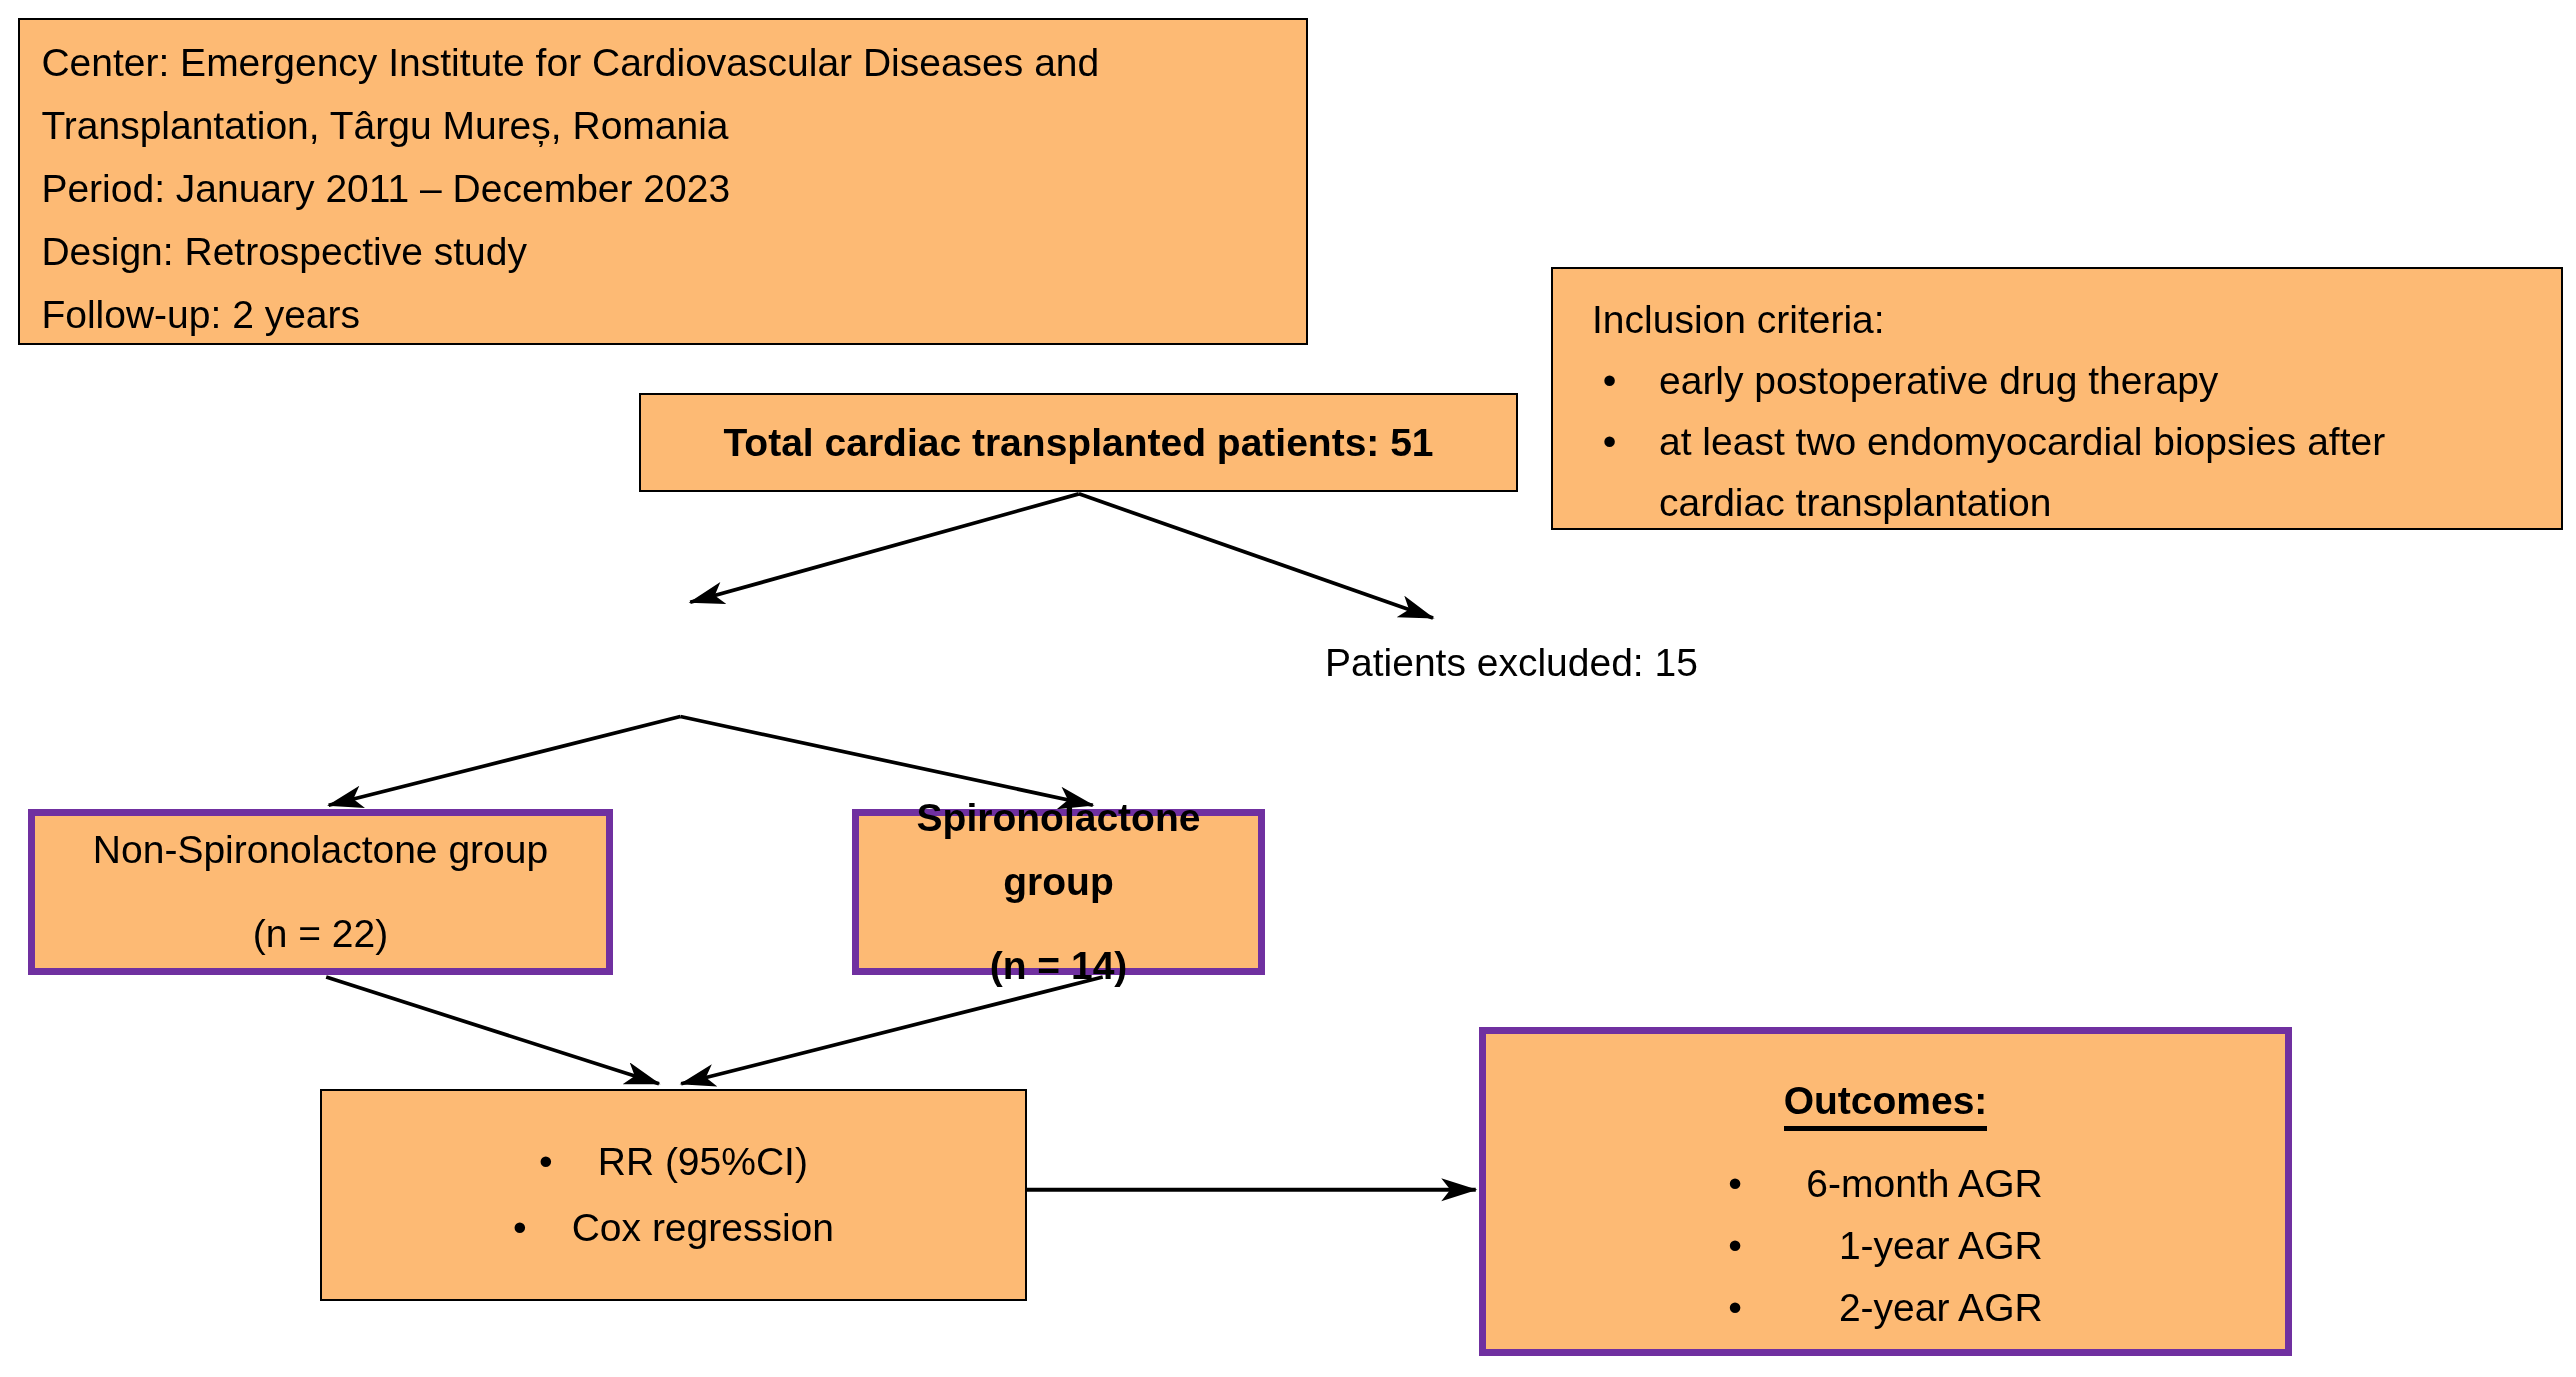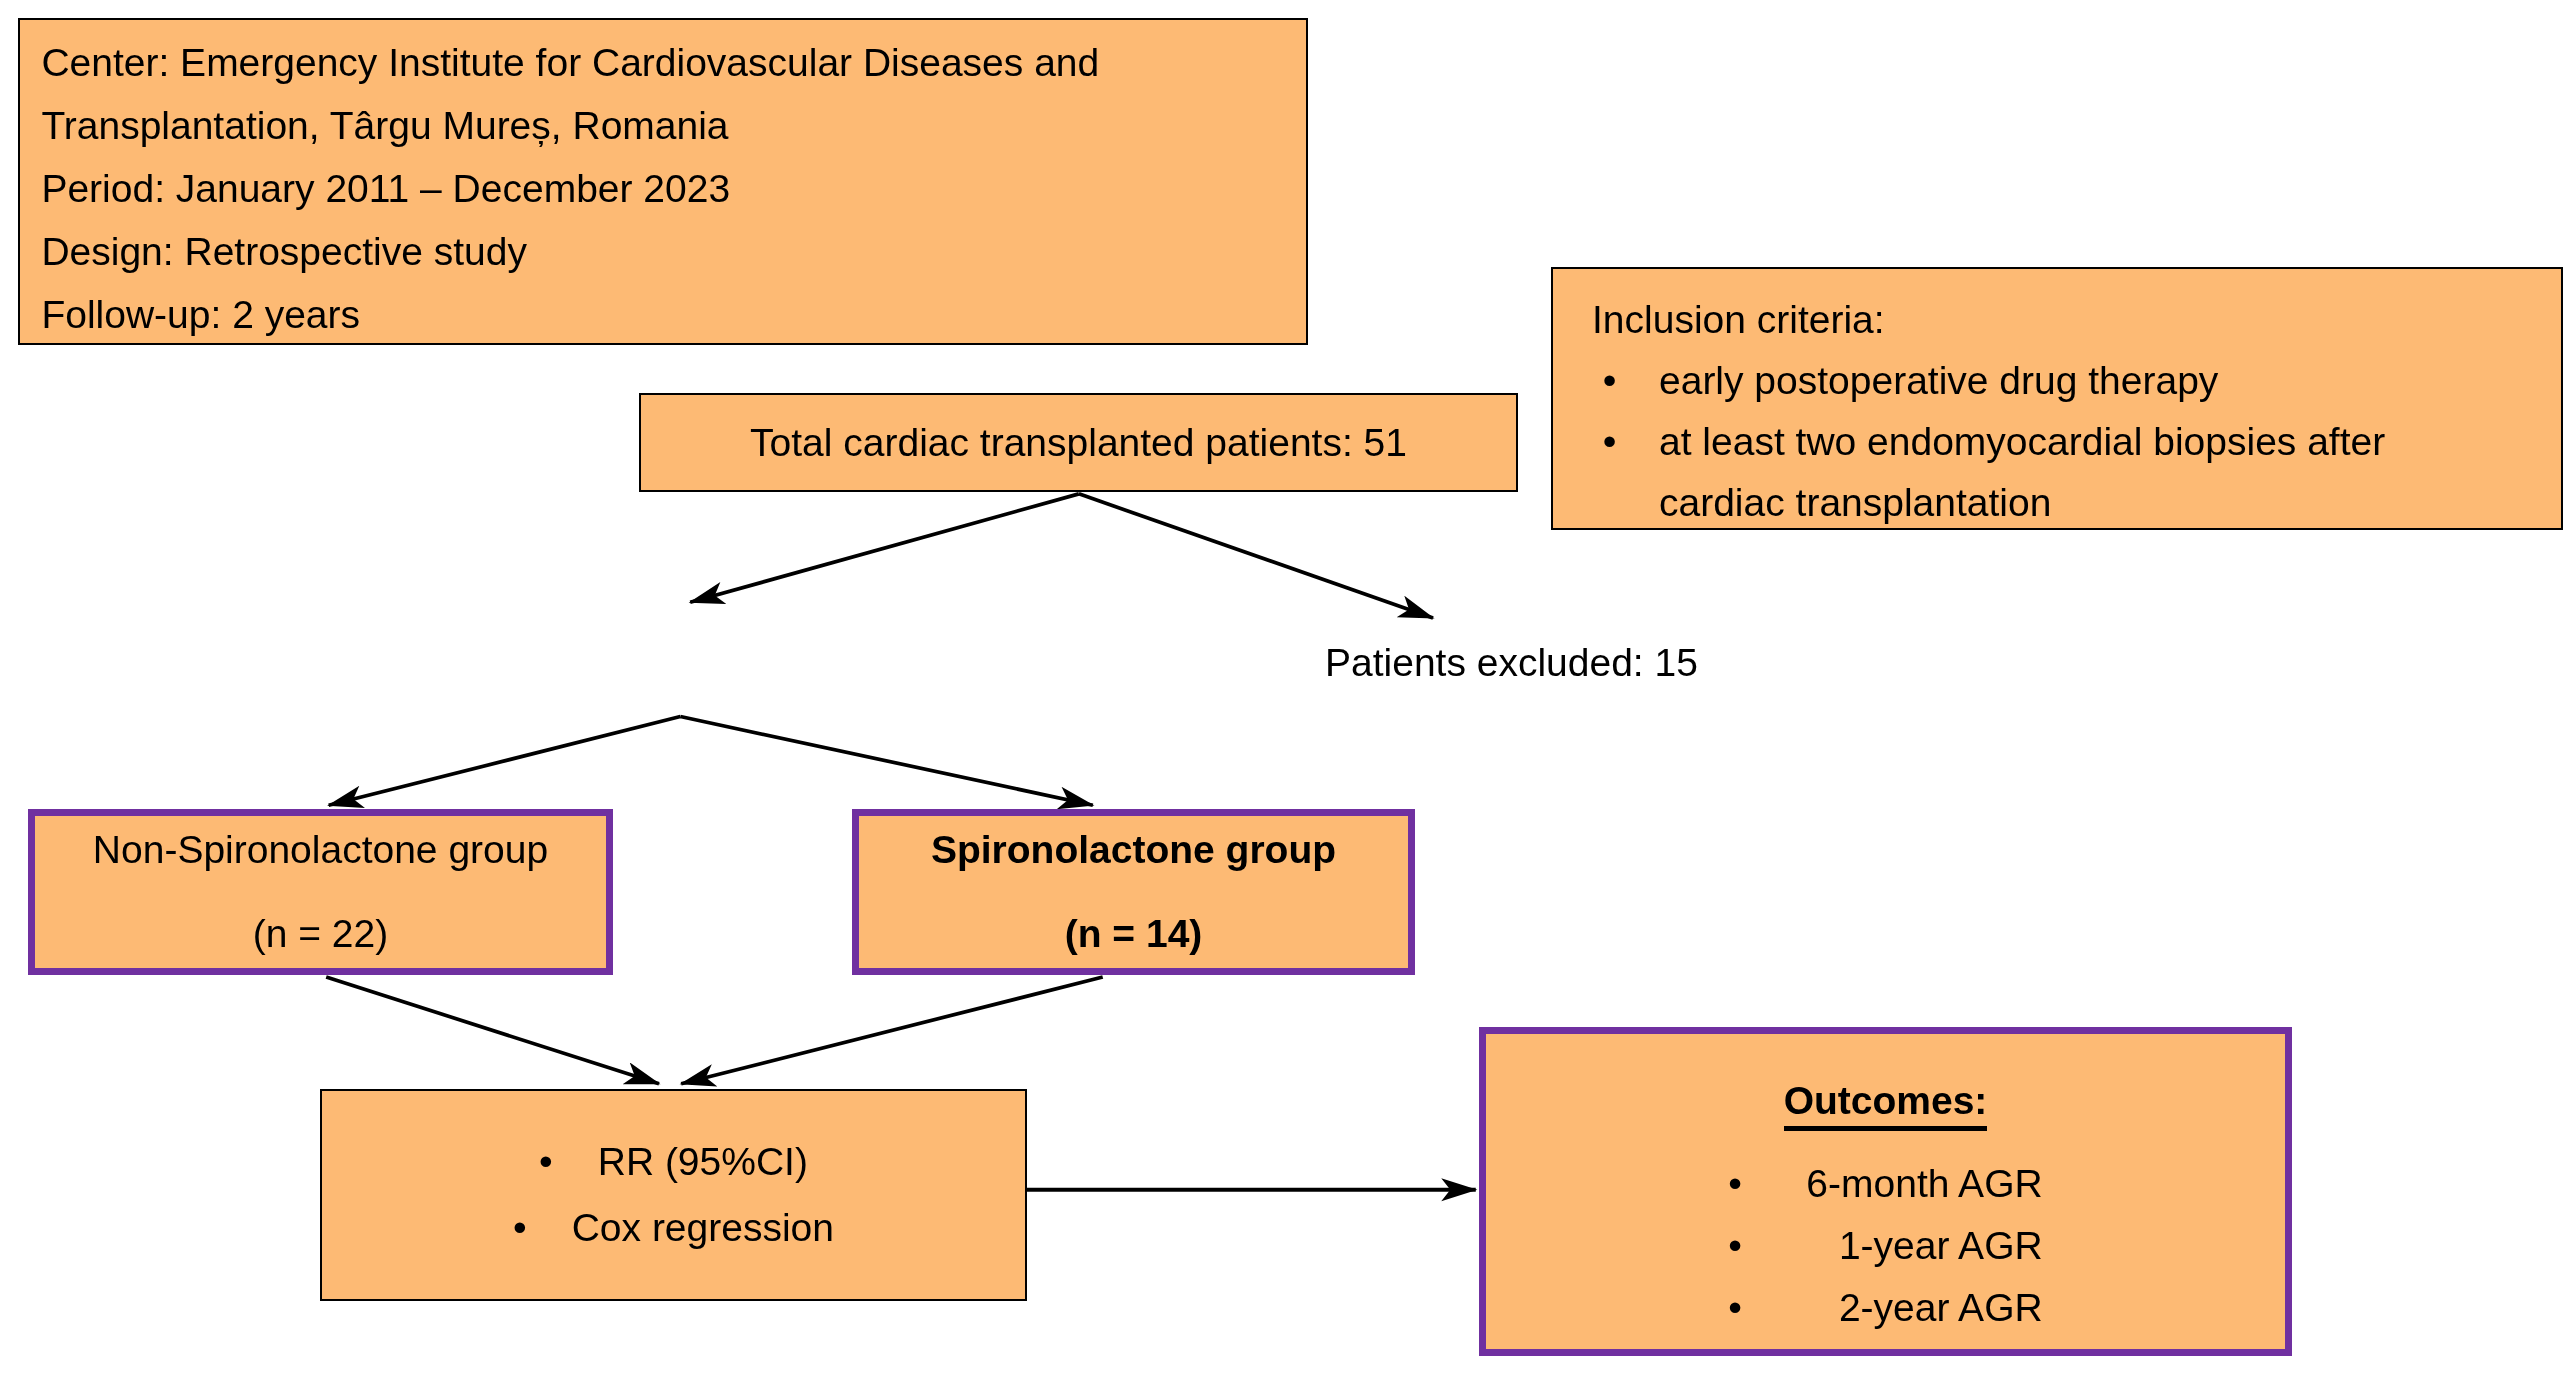--- a/index.html
+++ b/index.html
@@ -22,32 +22,32 @@
 
   
   #info-box { left: 18px; top: 18px; width: 1290px; height: 327px; padding: 10.7px 15px 0 21.4px; line-height: 63px; }
 
   
   #inclusion-box { left: 1551px; top: 223px; width: 1012px; height: 263px; padding: 20px 13px 0 39px; line-height: 61px; margin-top: 44px; }
   .hang-bullet { position: relative; padding-left: 67px; }
   .hang-bullet::before { content: "\2022"; position: absolute; left: 10.7px; top: 0; }
 
   
-  #total-box { left: 639px; top: 393px; width: 879px; height: 99px; display: flex; align-items: center; justify-content: center; }
+  #total-box { left: 639px; top: 393px; width: 879px; height: 99px; display: flex; align-items: center; justify-content: center; font-weight: bold; }
 
   
   #included-box { left: 421px; top: 606px; width: 521px; height: 109px; display: flex; align-items: center; justify-content: center; font-weight: bold; }
 
   
   #excluded-label { position: absolute; left: 1325px; top: 634px; line-height: 58px; white-space: nowrap; }
 
   
   .group-box { display: flex; flex-direction: column; align-items: center; justify-content: center; line-height: 64px; text-align: center; gap: 20px; }
   #group-left  { left: 28px;   top: 809px; width: 585px; height: 166px; }
-  #group-right { left: 852px; top: 809px; width: 563px; height: 166px; font-weight: bold; }
+  #group-right { left: 852px; top: 809px; width: 413px; height: 166px; font-weight: bold; }
 
   
   #methods-box { left: 320px; top: 1089px; width: 707px; height: 212px; display: flex; flex-direction: column; justify-content: center; }
   .mrow { display: flex; justify-content: center; line-height: 66px; }
   .mrow::before { content: "\2022"; margin-right: 45px; }
 
   
   #outcomes-box { left: 1479px; top: 1027px; width: 813px; height: 329px; padding-top: 36px; }
   .outcomes-title { text-align: center; line-height: 62px; font-weight: bold; }
   .outcomes-title .u { border-bottom: 5px solid var(--ink); padding-bottom: 4.1px; }

